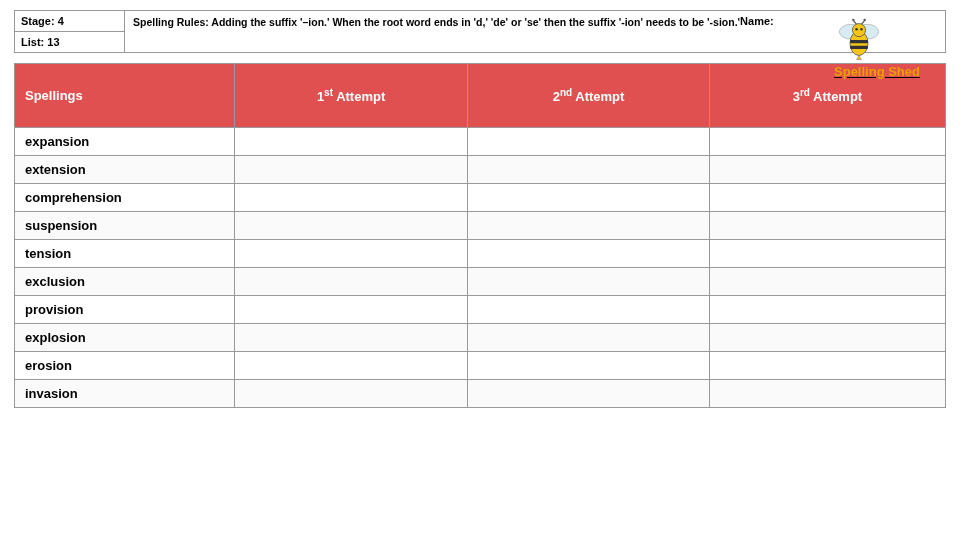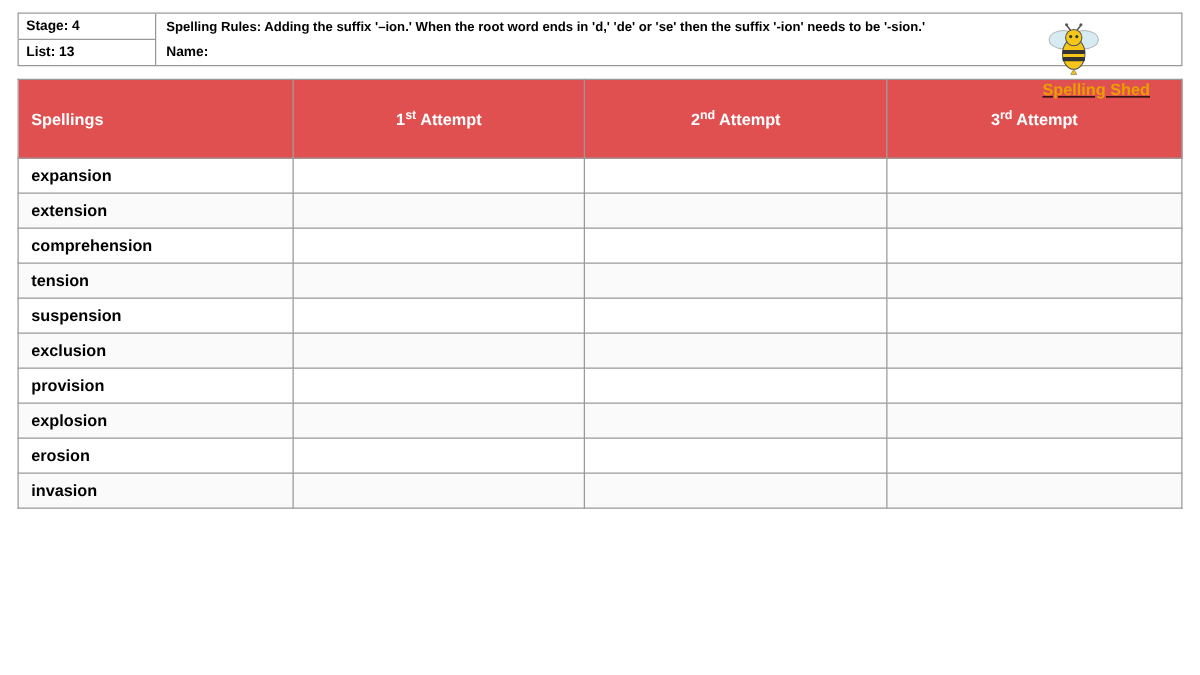--- a/index.html
+++ b/index.html
@@ -40,21 +40,21 @@
 
     .header-list {
       padding: 4px 6px;
       font-size: 11px;
       font-weight: bold;
     }
 
     .header-right {
       flex: 1;
       display: flex;
-      flex-direction: column;
+      flex-direction: row;
       padding: 4px 8px;
       position: relative;
     }
 
     .header-rules {
       font-size: 10.5px;
       font-weight: bold;
       line-height: 1.4;
       margin-bottom: 6px;
     }
@@ -210,27 +210,27 @@
           <td class="attempt-cell"></td>
           <td class="attempt-cell"></td>
         </tr>
         <tr>
           <td class="word-cell">comprehension</td>
           <td class="attempt-cell"></td>
           <td class="attempt-cell"></td>
           <td class="attempt-cell"></td>
         </tr>
         <tr>
+          <td class="word-cell">suspension</td>
+          <td class="attempt-cell"></td>
+          <td class="attempt-cell"></td>
+          <td class="attempt-cell"></td>
+        </tr>
+        <tr>
           <td class="word-cell">tension</td>
-          <td class="attempt-cell"></td>
-          <td class="attempt-cell"></td>
-          <td class="attempt-cell"></td>
-        </tr>
-        <tr>
-          <td class="word-cell">suspension</td>
           <td class="attempt-cell"></td>
           <td class="attempt-cell"></td>
           <td class="attempt-cell"></td>
         </tr>
         <tr>
           <td class="word-cell">exclusion</td>
           <td class="attempt-cell"></td>
           <td class="attempt-cell"></td>
           <td class="attempt-cell"></td>
         </tr>

